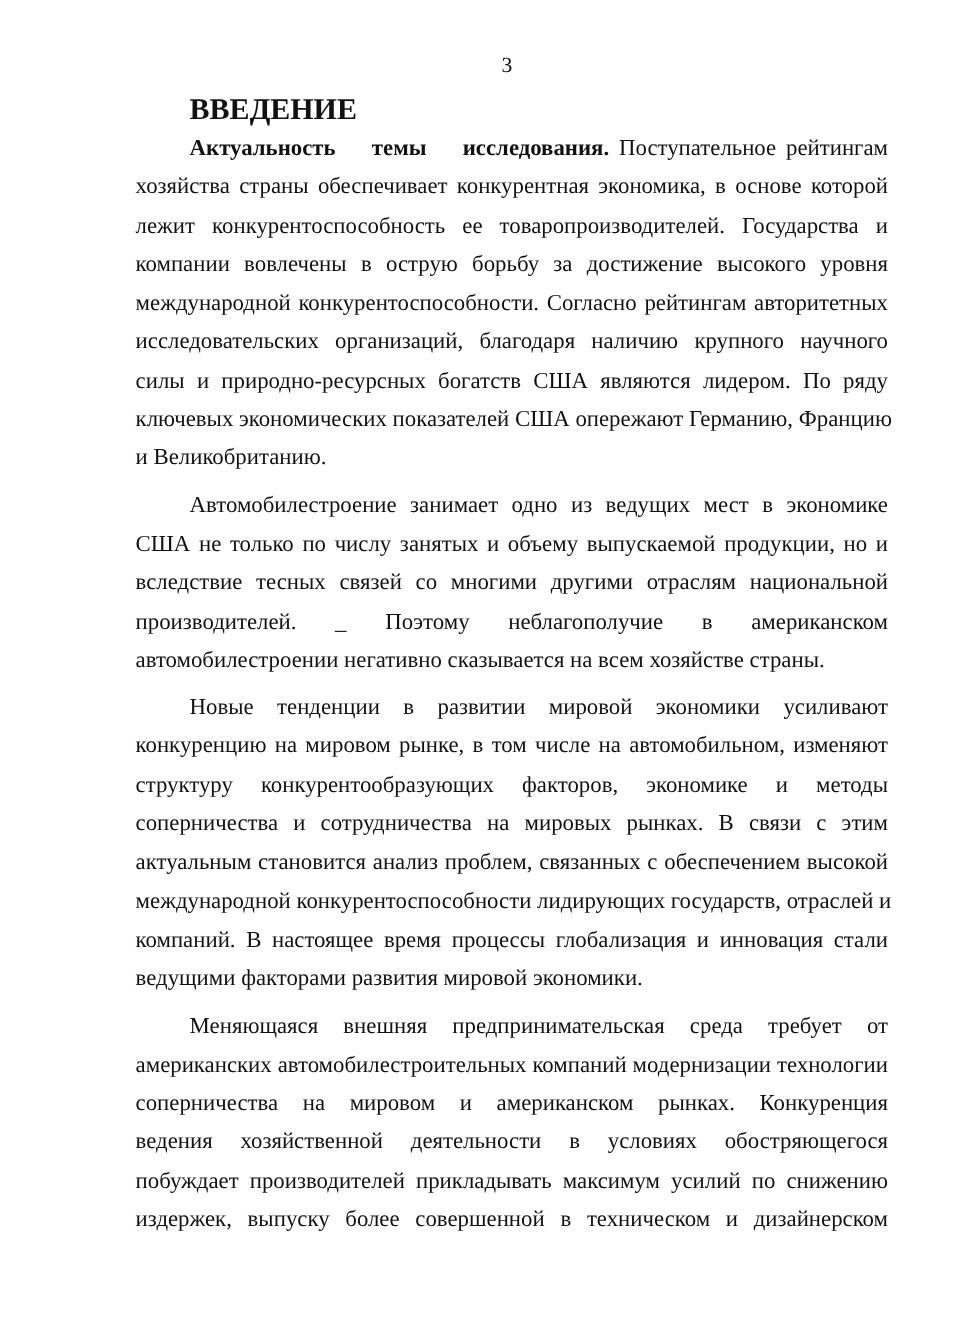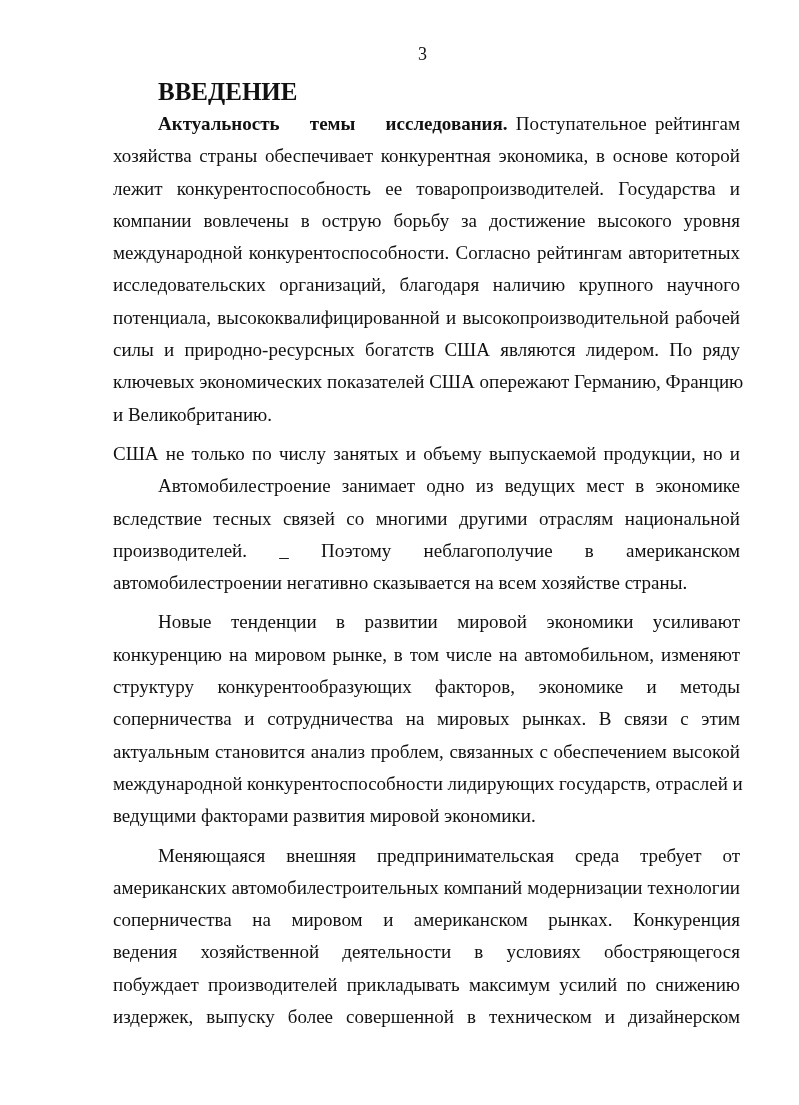--- a/index.html
+++ b/index.html
@@ -38,41 +38,41 @@
   <div class="content">
     <div class="heading">ВВЕДЕНИЕ</div>
 
     <div class="para" style="text-indent:0">
       <span class="line indent"><span class="bold">Актуальность темы исследования.</span><span> Поступательное рейтингам</span></span>
       <span class="line">хозяйства страны обеспечивает конкурентная экономика, в основе которой</span>
       <span class="line">лежит конкурентоспособность ее товаропроизводителей. Государства и</span>
       <span class="line">компании  вовлечены в острую борьбу за достижение высокого уровня</span>
       <span class="line">международной конкурентоспособности. Согласно рейтингам авторитетных</span>
       <span class="line">исследовательских  организаций, благодаря наличию крупного научного</span>
-      <span class="line">потенциала,  высококвалифицированной и высокопроизводительной рабочей</span>
       <span class="line">силы  и  природно-ресурсных богатств США являются лидером.  По ряду</span>
       <span class="line">ключевых экономических показателей США опережают Германию, Францию</span>
       <span class="line last">и Великобританию.</span>
     </div>
 
     <div class="para" style="text-indent:0">
+      <span class="line indent">Автомобилестроение занимает одно из ведущих мест в экономике</span>
       <span class="line">США не только по числу занятых и объему выпускаемой продукции, но и</span>
-      <span class="line indent">Автомобилестроение занимает одно из ведущих мест в экономике</span>
       <span class="line">вследствие тесных связей со многими другими отраслям национальной</span>
       <span class="line">производителей. _ Поэтому неблагополучие в американском</span>
       <span class="line last">автомобилестроении негативно сказывается на всем хозяйстве страны.</span>
     </div>
 
     <div class="para" style="text-indent:0">
       <span class="line indent">Новые тенденции в развитии мировой экономики усиливают</span>
       <span class="line">конкуренцию на мировом рынке, в том числе на автомобильном, изменяют</span>
       <span class="line">структуру конкурентообразующих факторов, экономике и методы</span>
       <span class="line">соперничества и сотрудничества на мировых рынках. В связи с этим</span>
       <span class="line">актуальным становится анализ проблем, связанных с обеспечением высокой</span>
       <span class="line">международной конкурентоспособности лидирующих государств, отраслей и</span>
+      <span class="line">компаний. В настоящее время процессы  глобализация и инновация стали</span>
       <span class="line last">ведущими факторами развития мировой экономики.</span>
     </div>
 
     <div class="para" style="text-indent:0">
       <span class="line indent">Меняющаяся внешняя предпринимательская среда требует от</span>
       <span class="line">американских автомобилестроительных компаний модернизации технологии</span>
       <span class="line">соперничества на мировом и американском  рынках.  Конкуренция</span>
       <span class="line">ведения хозяйственной деятельности  в условиях обостряющегося</span>
       <span class="line">побуждает производителей прикладывать максимум усилий по снижению</span>
       <span class="line">издержек, выпуску более совершенной в техническом и дизайнерском</span>

